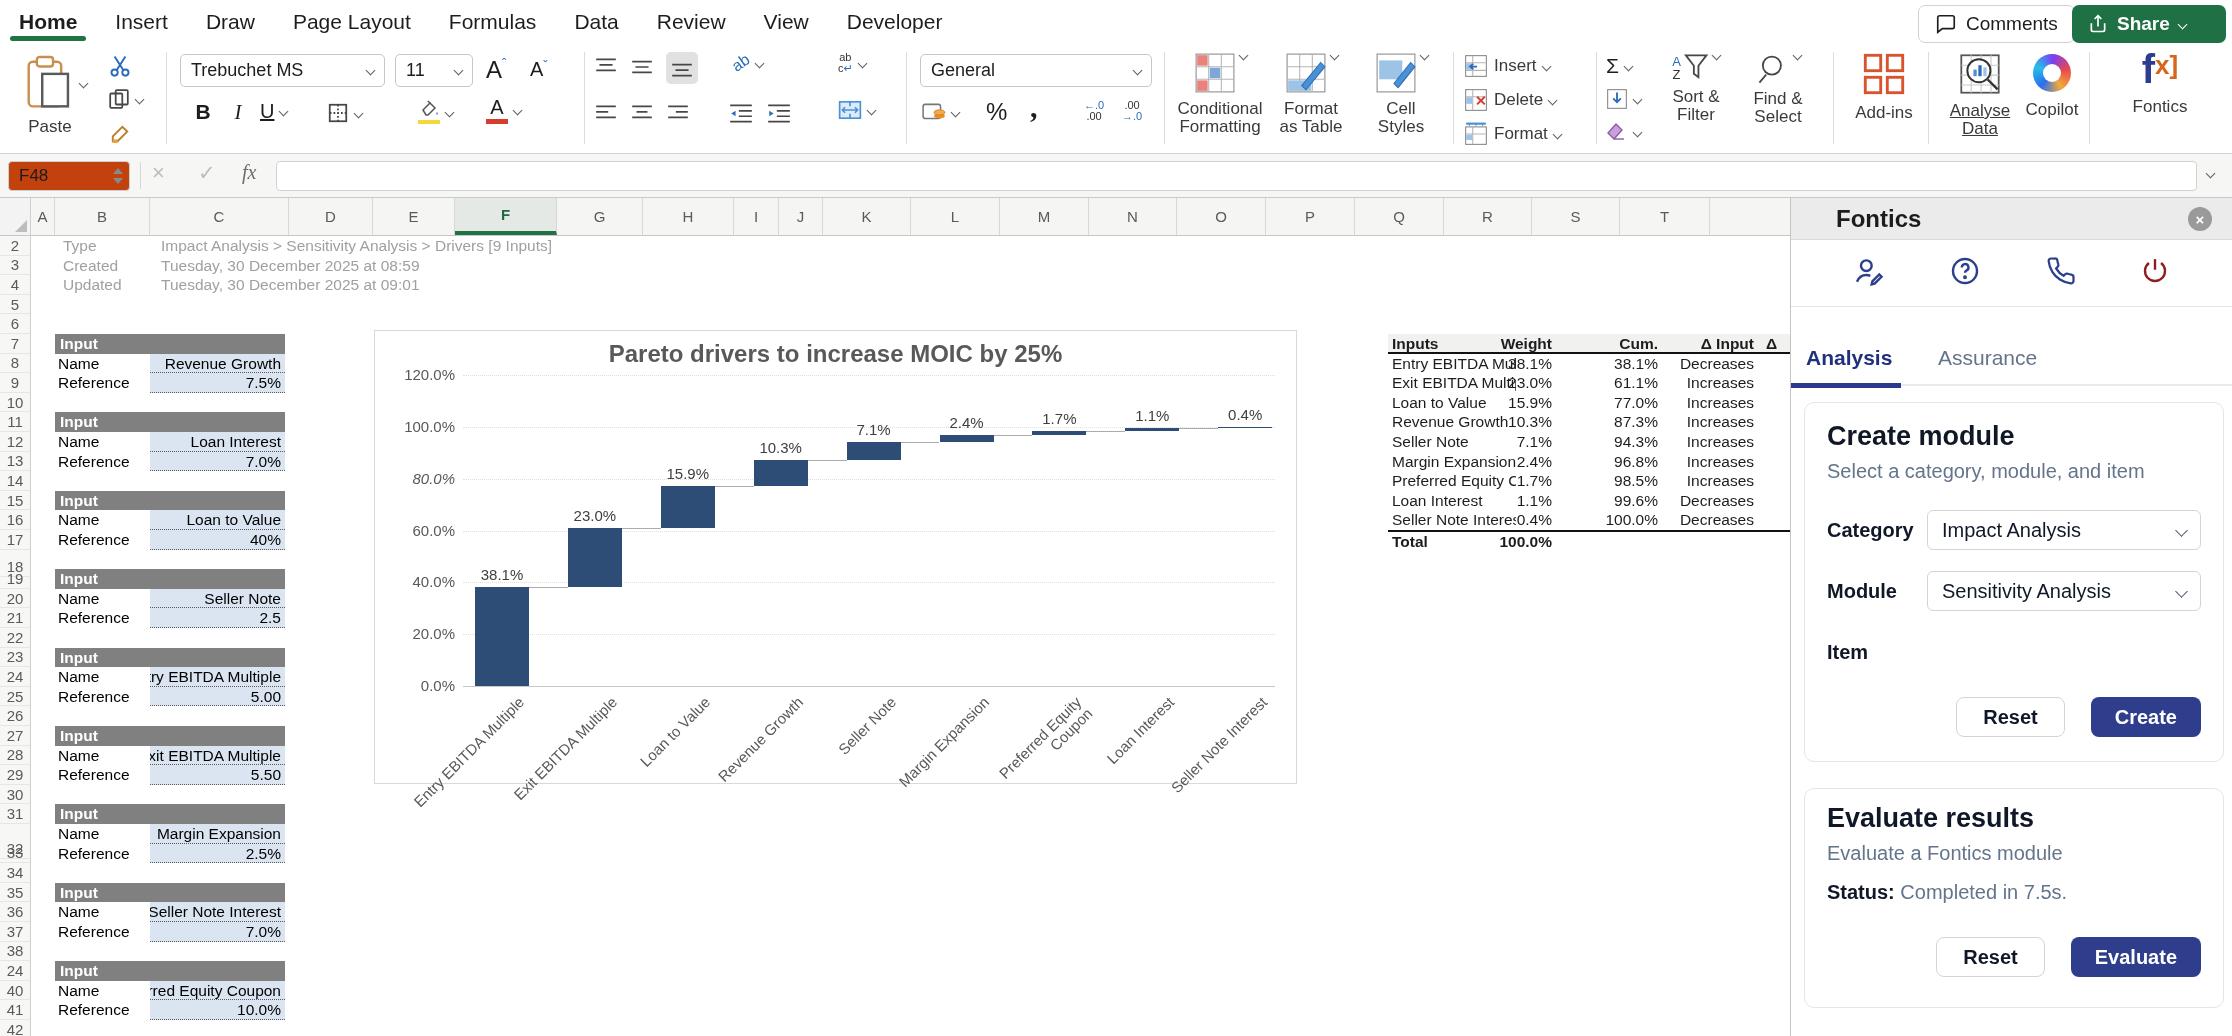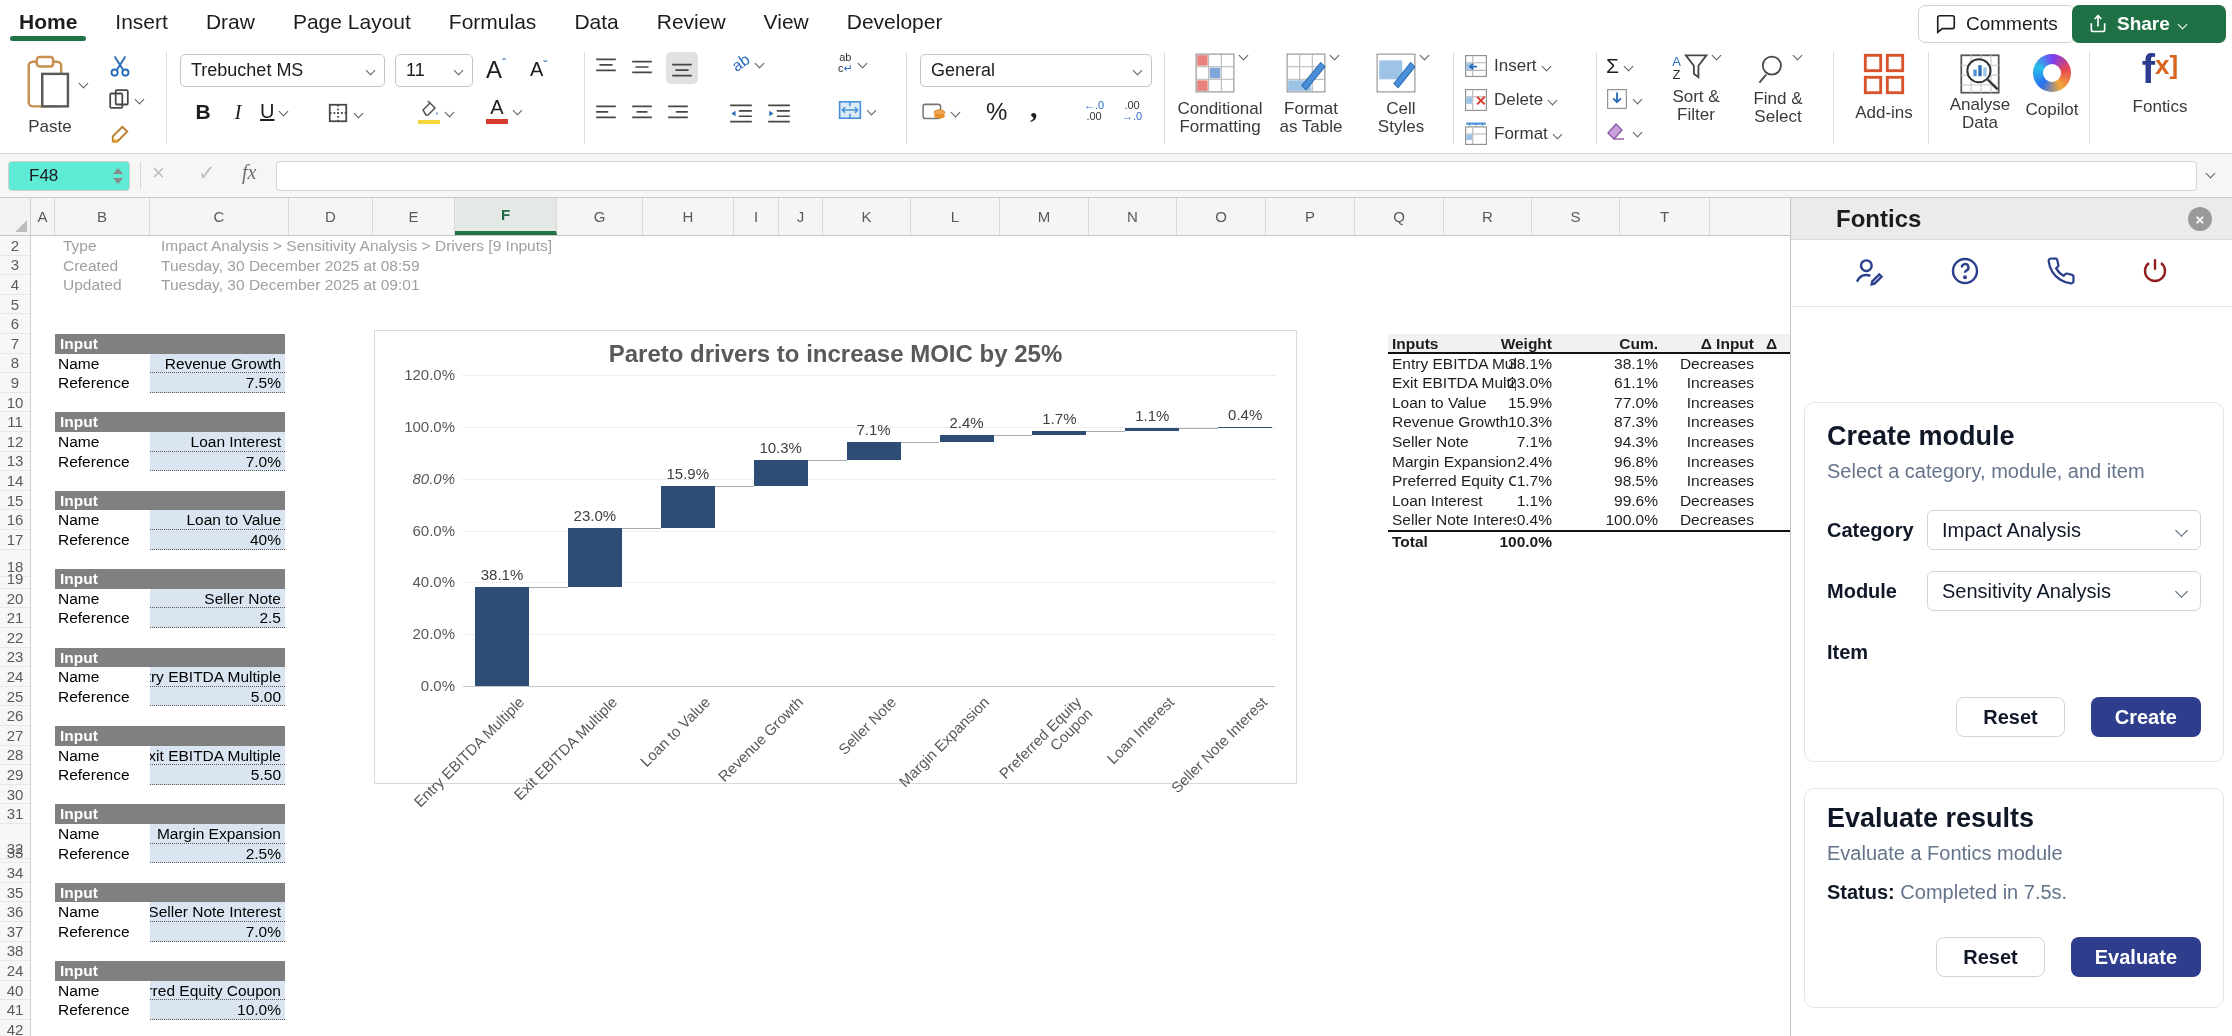--- a/index.html
+++ b/index.html
@@ -34,22 +34,22 @@
   .letterB{font-weight:bold;font-size:21px;}
   .letterI{font-style:italic;font-family:"Liberation Serif",serif;font-size:21px;}
   .letterU{font-size:20px;text-decoration:underline;}
   .minirow{position:absolute;display:flex;align-items:center;gap:6px;}
   .dec2line{font-size:11px;line-height:11px;color:#333;text-align:center;}
   .dec2line .ar{color:#2b6cb8;}
   .selbtn{background:#e1e1e1;border-radius:5px;}
 
   
   #fbar{position:absolute;top:154px;left:0;width:2232px;height:44px;background:#f6f6f5;border-bottom:1px solid #c9c9c9;}
-  #namebox{position:absolute;left:8px;top:7px;width:122px;height:30px;background:#5eead4;border:1px solid #cfcfcf;
-           border-radius:4px;font-size:17px;display:flex;align-items:center;padding-left:20px;}
+  #namebox{position:absolute;left:8px;top:7px;width:122px;height:30px;background:#c2410c;border:1px solid #cfcfcf;
+           border-radius:4px;font-size:17px;display:flex;align-items:center;padding-left:10px;}
   .spin{position:absolute;right:6px;width:0;height:0;border-left:5px solid transparent;border-right:5px solid transparent;}
   .spinup{top:6px;border-bottom:6px solid #8a8a8a;}
   .spindn{bottom:6px;border-top:6px solid #8a8a8a;}
   #fx-x{position:absolute;left:152px;top:6px;font-size:22px;color:#bdbdbd;}
   #fx-ok{position:absolute;left:198px;top:7px;font-size:21px;color:#bdbdbd;}
   #fx-fx{position:absolute;left:242px;top:7px;font-size:20px;font-style:italic;font-family:"Liberation Serif",serif;color:#6e6e6e;}
   #finput{position:absolute;left:276px;top:7px;width:1921px;height:30px;background:#fff;border:1px solid #d2d2d2;border-radius:4px;}
   #fchev{position:absolute;left:2207px;top:16px;}
 
   
@@ -480,21 +480,21 @@
       <div class="bigbtn" style="left:0;top:8px;width:80px;">
         <svg width="44" height="44" viewBox="0 0 40 40">
             <rect x="3" y="3" width="34" height="34" fill="#fff" stroke="#555" stroke-width="1.6"></rect>
             <path d="M3 12h34M3 21h34M3 30h34M12 3v34M21 3v34M30 3v34" stroke="#c9c9c9"></path>
             <circle cx="19" cy="17" r="10.5" fill="#fff" stroke="#333" stroke-width="1.8"></circle>
             <rect x="14" y="16" width="3" height="6" fill="#4a90d9"></rect>
             <rect x="18.5" y="12" width="3" height="10" fill="#2b6cb8"></rect>
             <rect x="23" y="14" width="3" height="8" fill="#9dc3e6"></rect>
             <path d="M27 25l9 9" stroke="#333" stroke-width="2.2"></path>
           </svg>
-        <div class="rlabel" style=""><span>Analyse</span><br><span>Data</span></div>
+        <div class="rlabel" style="margin-top:6px;text-decoration:underline;"><span>Analyse</span><br><span>Data</span></div>
       </div>
       <div class="bigbtn" style="left:78px;top:10px;width:68px;">
         <span class="copilot"></span>
         <div class="rlabel" style="margin-top:9px;">Copilot</div>
       </div>
     </div>
     <div class="rdiv" style="left:2089px;"></div>
 
     <div class="grp" style="left:2100px;width:120px;">
       <div class="bigbtn" style="left:10px;top:6px;width:100px;">
@@ -781,20 +781,25 @@
             <circle cx="12" cy="16.6" r="0.6" fill="#2b3f8c"></circle>
           </svg></span>
       <span><svg width="30" height="30" viewBox="0 0 24 24" fill="none" stroke="#2b3f8c" stroke-width="1.8">
             <path d="M22 16.92v3a2 2 0 0 1-2.18 2 19.79 19.79 0 0 1-8.63-3.07 19.5 19.5 0 0 1-6-6A19.79 19.79 0 0 1 2.12 4.18 2 2 0 0 1 4.11 2h3a2 2 0 0 1 2 1.72c.12.96.36 1.9.7 2.81a2 2 0 0 1-.45 2.11L8.09 9.91a16 16 0 0 0 6 6l1.27-1.27a2 2 0 0 1 2.11-.45c.91.34 1.85.58 2.81.7A2 2 0 0 1 22 16.92z"></path>
           </svg></span>
       <span><svg width="30" height="30" viewBox="0 0 24 24" fill="none" stroke="#8f1f1f" stroke-width="1.9">
             <path d="M12 2.5v8.5"></path>
             <path d="M7.2 5.6a8 8 0 1 0 9.6 0"></path>
           </svg></span>
     </div>
+    <div id="ptabs">
+      <div class="ptab" id="ptab-analysis">Analysis</div>
+      <div class="ptab" id="ptab-assurance">Assurance</div>
+      <div id="ptab-underline"></div>
+    </div>
 
     <div class="pcard" id="pcard1">
       <div class="ptitle">Create module</div>
       <div class="psub">Select a category, module, and item</div>
       <div class="frow" style="top:107px;">
         <span class="flabel">Category</span>
         <div class="fselect">
             <span>Impact Analysis</span>
             <span class="chev"></span>
           </div>

